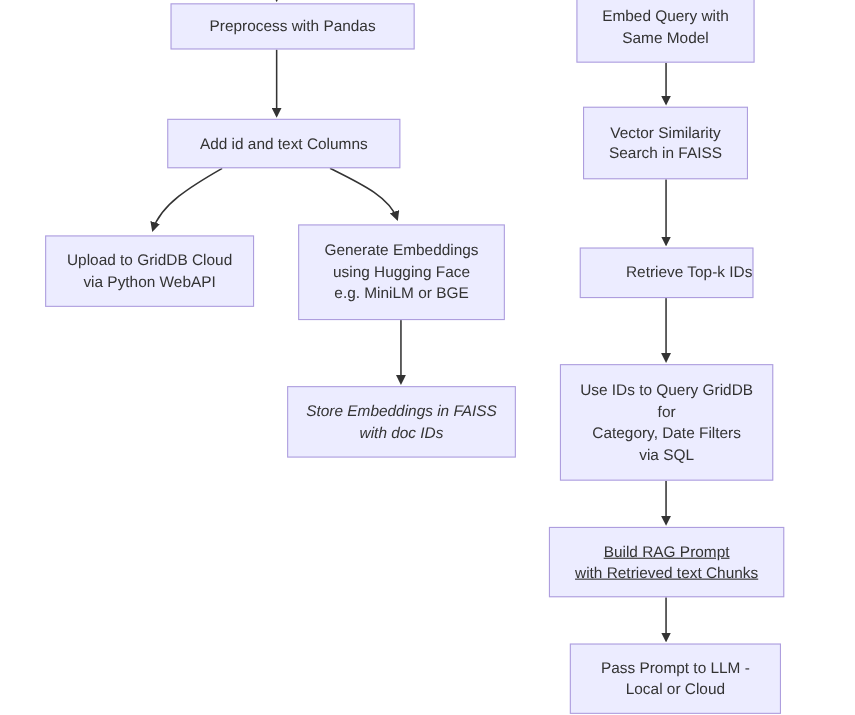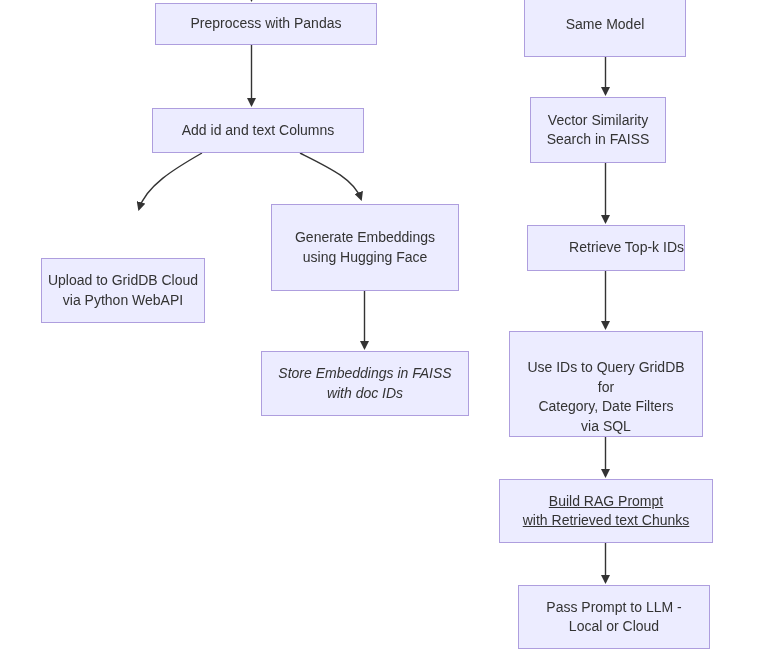--- a/index.html
+++ b/index.html
@@ -76,49 +76,51 @@
   </svg>
 
   <div class="node" style="left:155px; top:3px; width:222px; height:42px;">
     <span>Preprocess with Pandas</span>
   </div>
 
   <div class="node" style="left:152px; top:108px; width:212px; height:45px;">
     <span>Add id and text Columns</span>
   </div>
 
-  <div class="node" style="left:41px; top:214px; width:164px; height:65px;margin-top:44px;">
+  <div class="node" style="left:41px; top:214px; width:190px; height:65px;">
     <span>Upload to GridDB Cloud</span>
     <span>via Python WebAPI</span>
   </div>
 
   <div class="node" style="left:271px; top:204px; width:188px; height:87px;text-align:center;">
     <span>Generate Embeddings</span>
     <span>using Hugging Face</span>
+    <span>e.g. MiniLM or BGE</span>
   </div>
 
   <div class="node" style="left:261px; top:351px; width:208px; height:65px;font-style:italic;">
     <span>Store Embeddings in FAISS</span>
     <span>with doc IDs</span>
   </div>
 
   <div class="node" style="left:524px; top:-8px; width:162px; height:65px;">
+    <span>Embed Query with</span>
     <span>Same Model</span>
   </div>
 
-  <div class="node" style="left:530px; top:97px; width:136px; height:66px;">
+  <div class="node" style="left:530px; top:97px; width:150px; height:66px;">
     <span>Vector Similarity</span>
     <span>Search in FAISS</span>
   </div>
 
   <div class="node" style="left:527px; top:225px; width:158px; height:46px;align-items:flex-end;">
     <span>Retrieve Top-k IDs</span>
   </div>
 
-  <div class="node" style="left:509px; top:331px; width:194px; height:106px;justify-content:flex-end;">
+  <div class="node" style="left:509px; top:331px; width:194px; height:106px;">
     <span>Use IDs to Query GridDB</span>
     <span>for</span>
     <span>Category, Date Filters</span>
     <span>via SQL</span>
   </div>
 
   <div class="node" style="left:499px; top:479px; width:214px; height:64px;text-decoration:underline;">
     <span>Build RAG Prompt</span>
     <span>with Retrieved text Chunks</span>
   </div>

